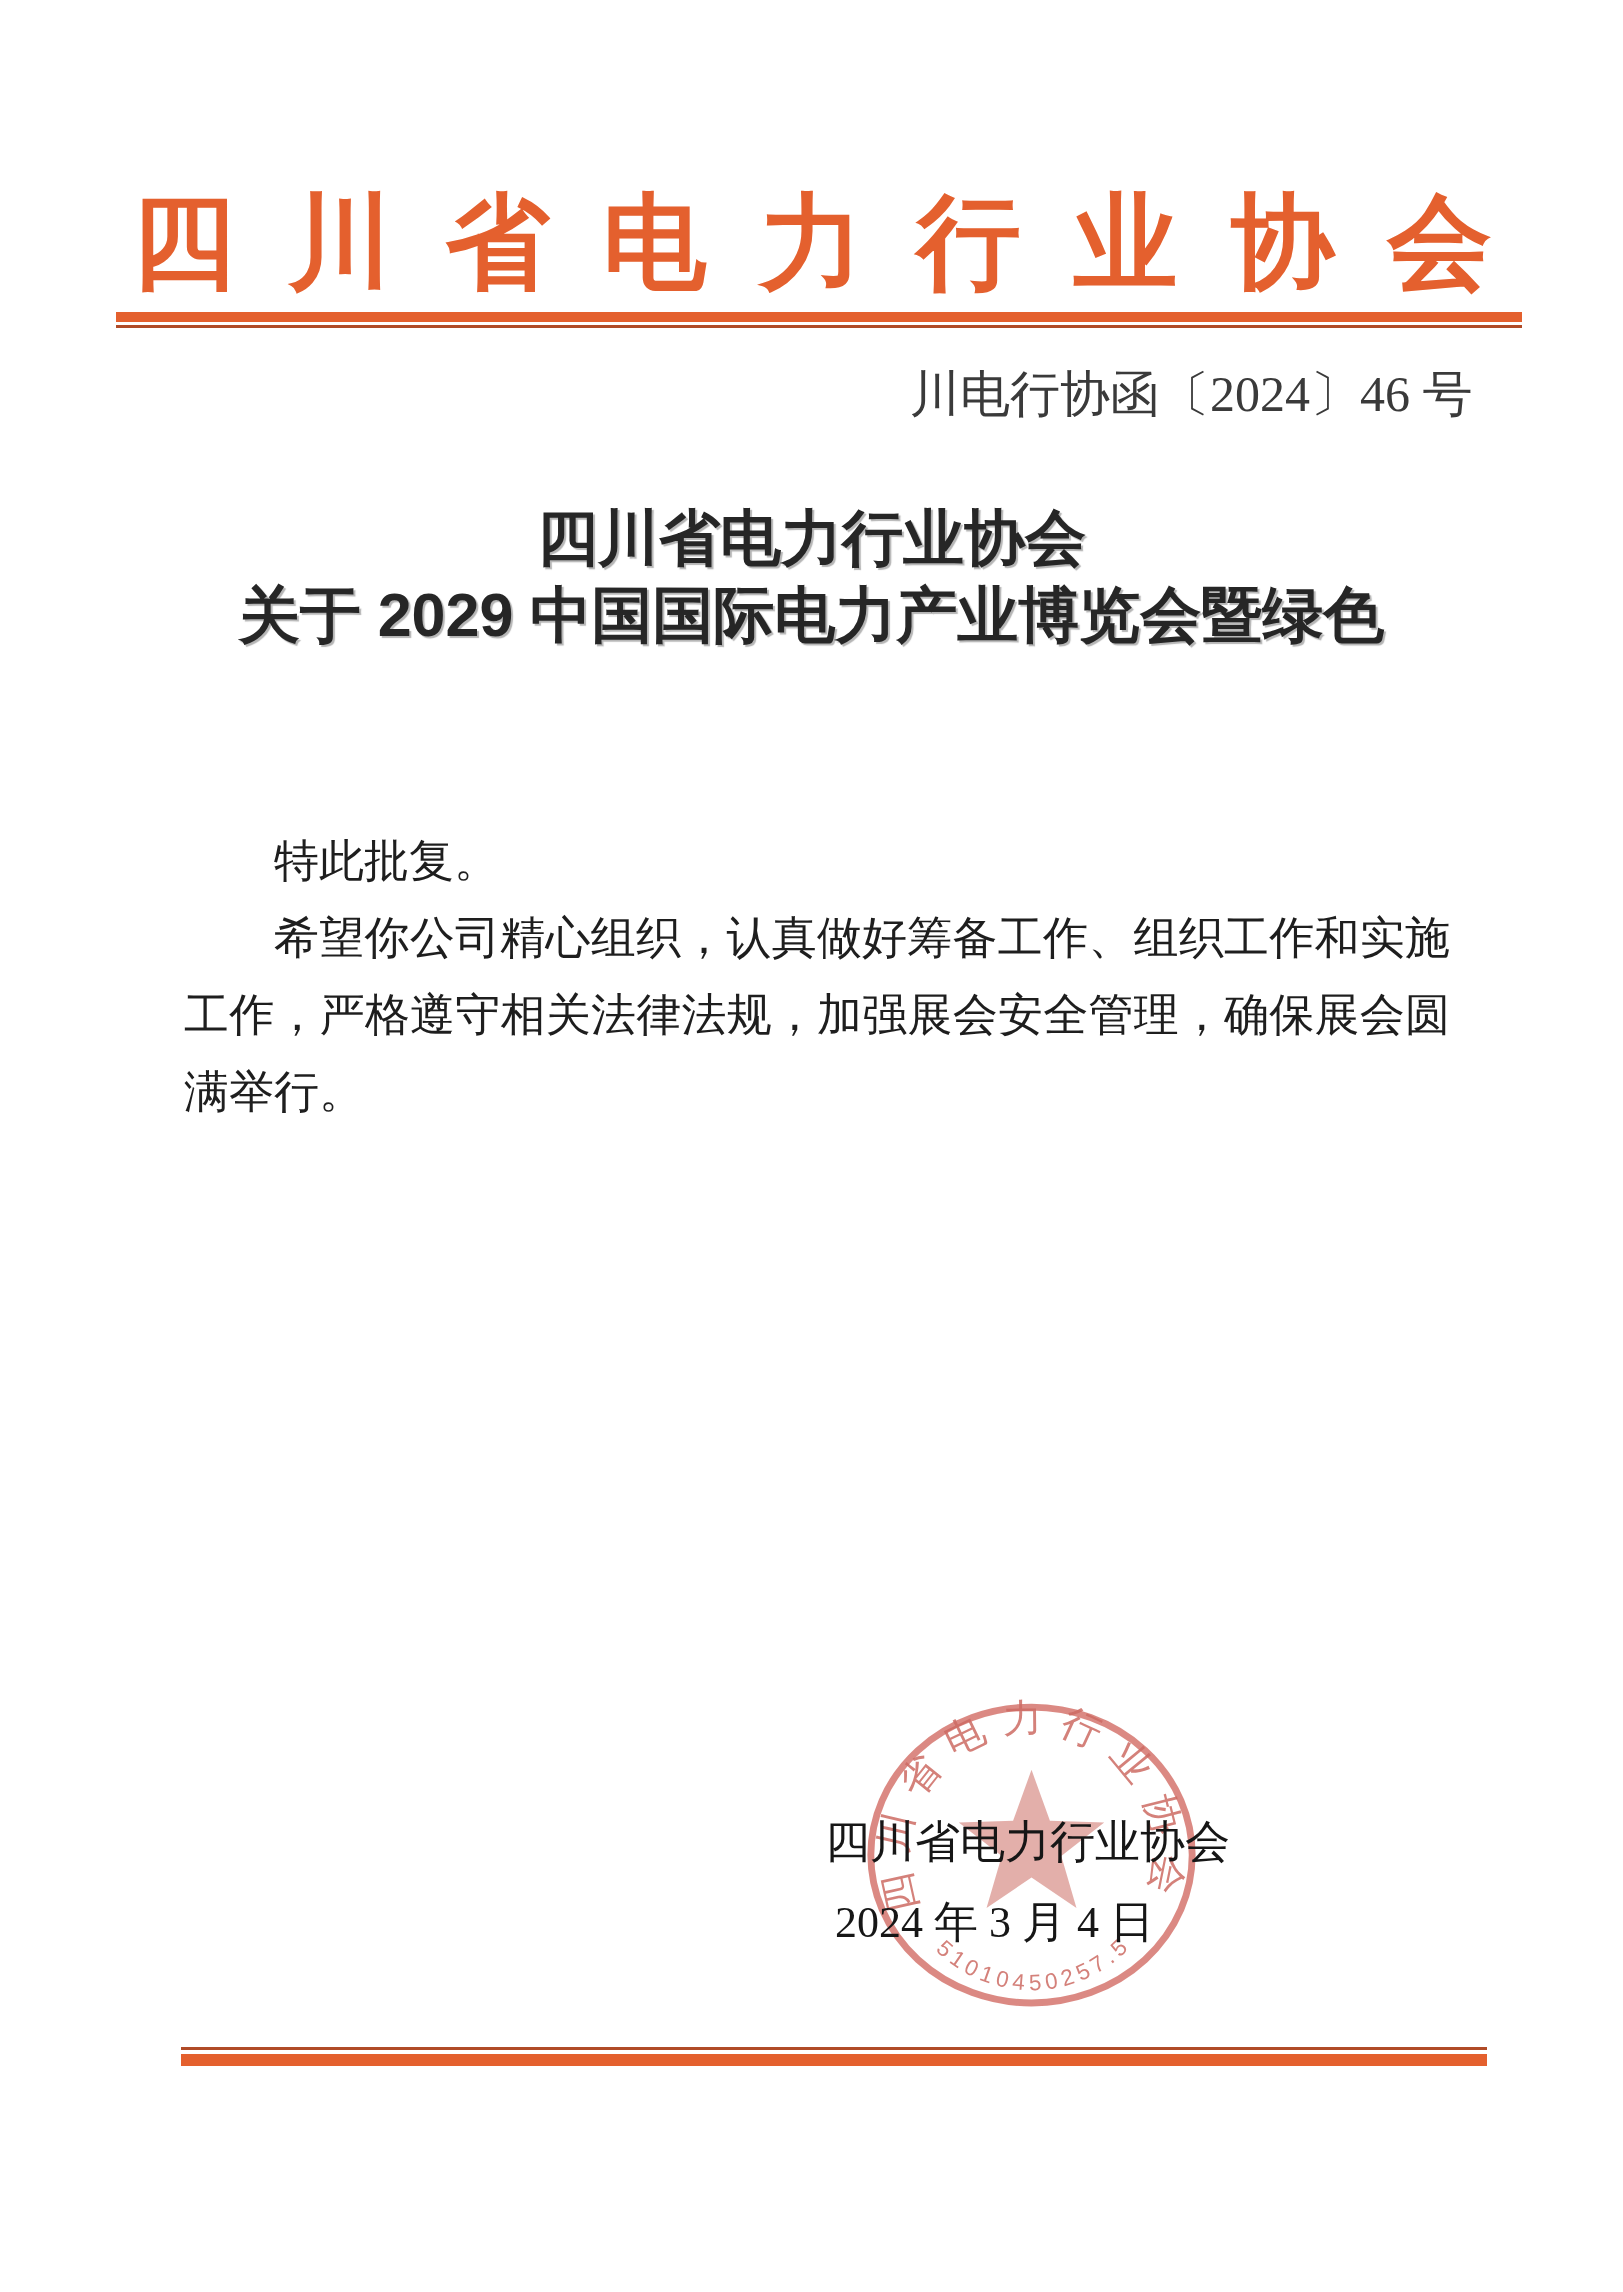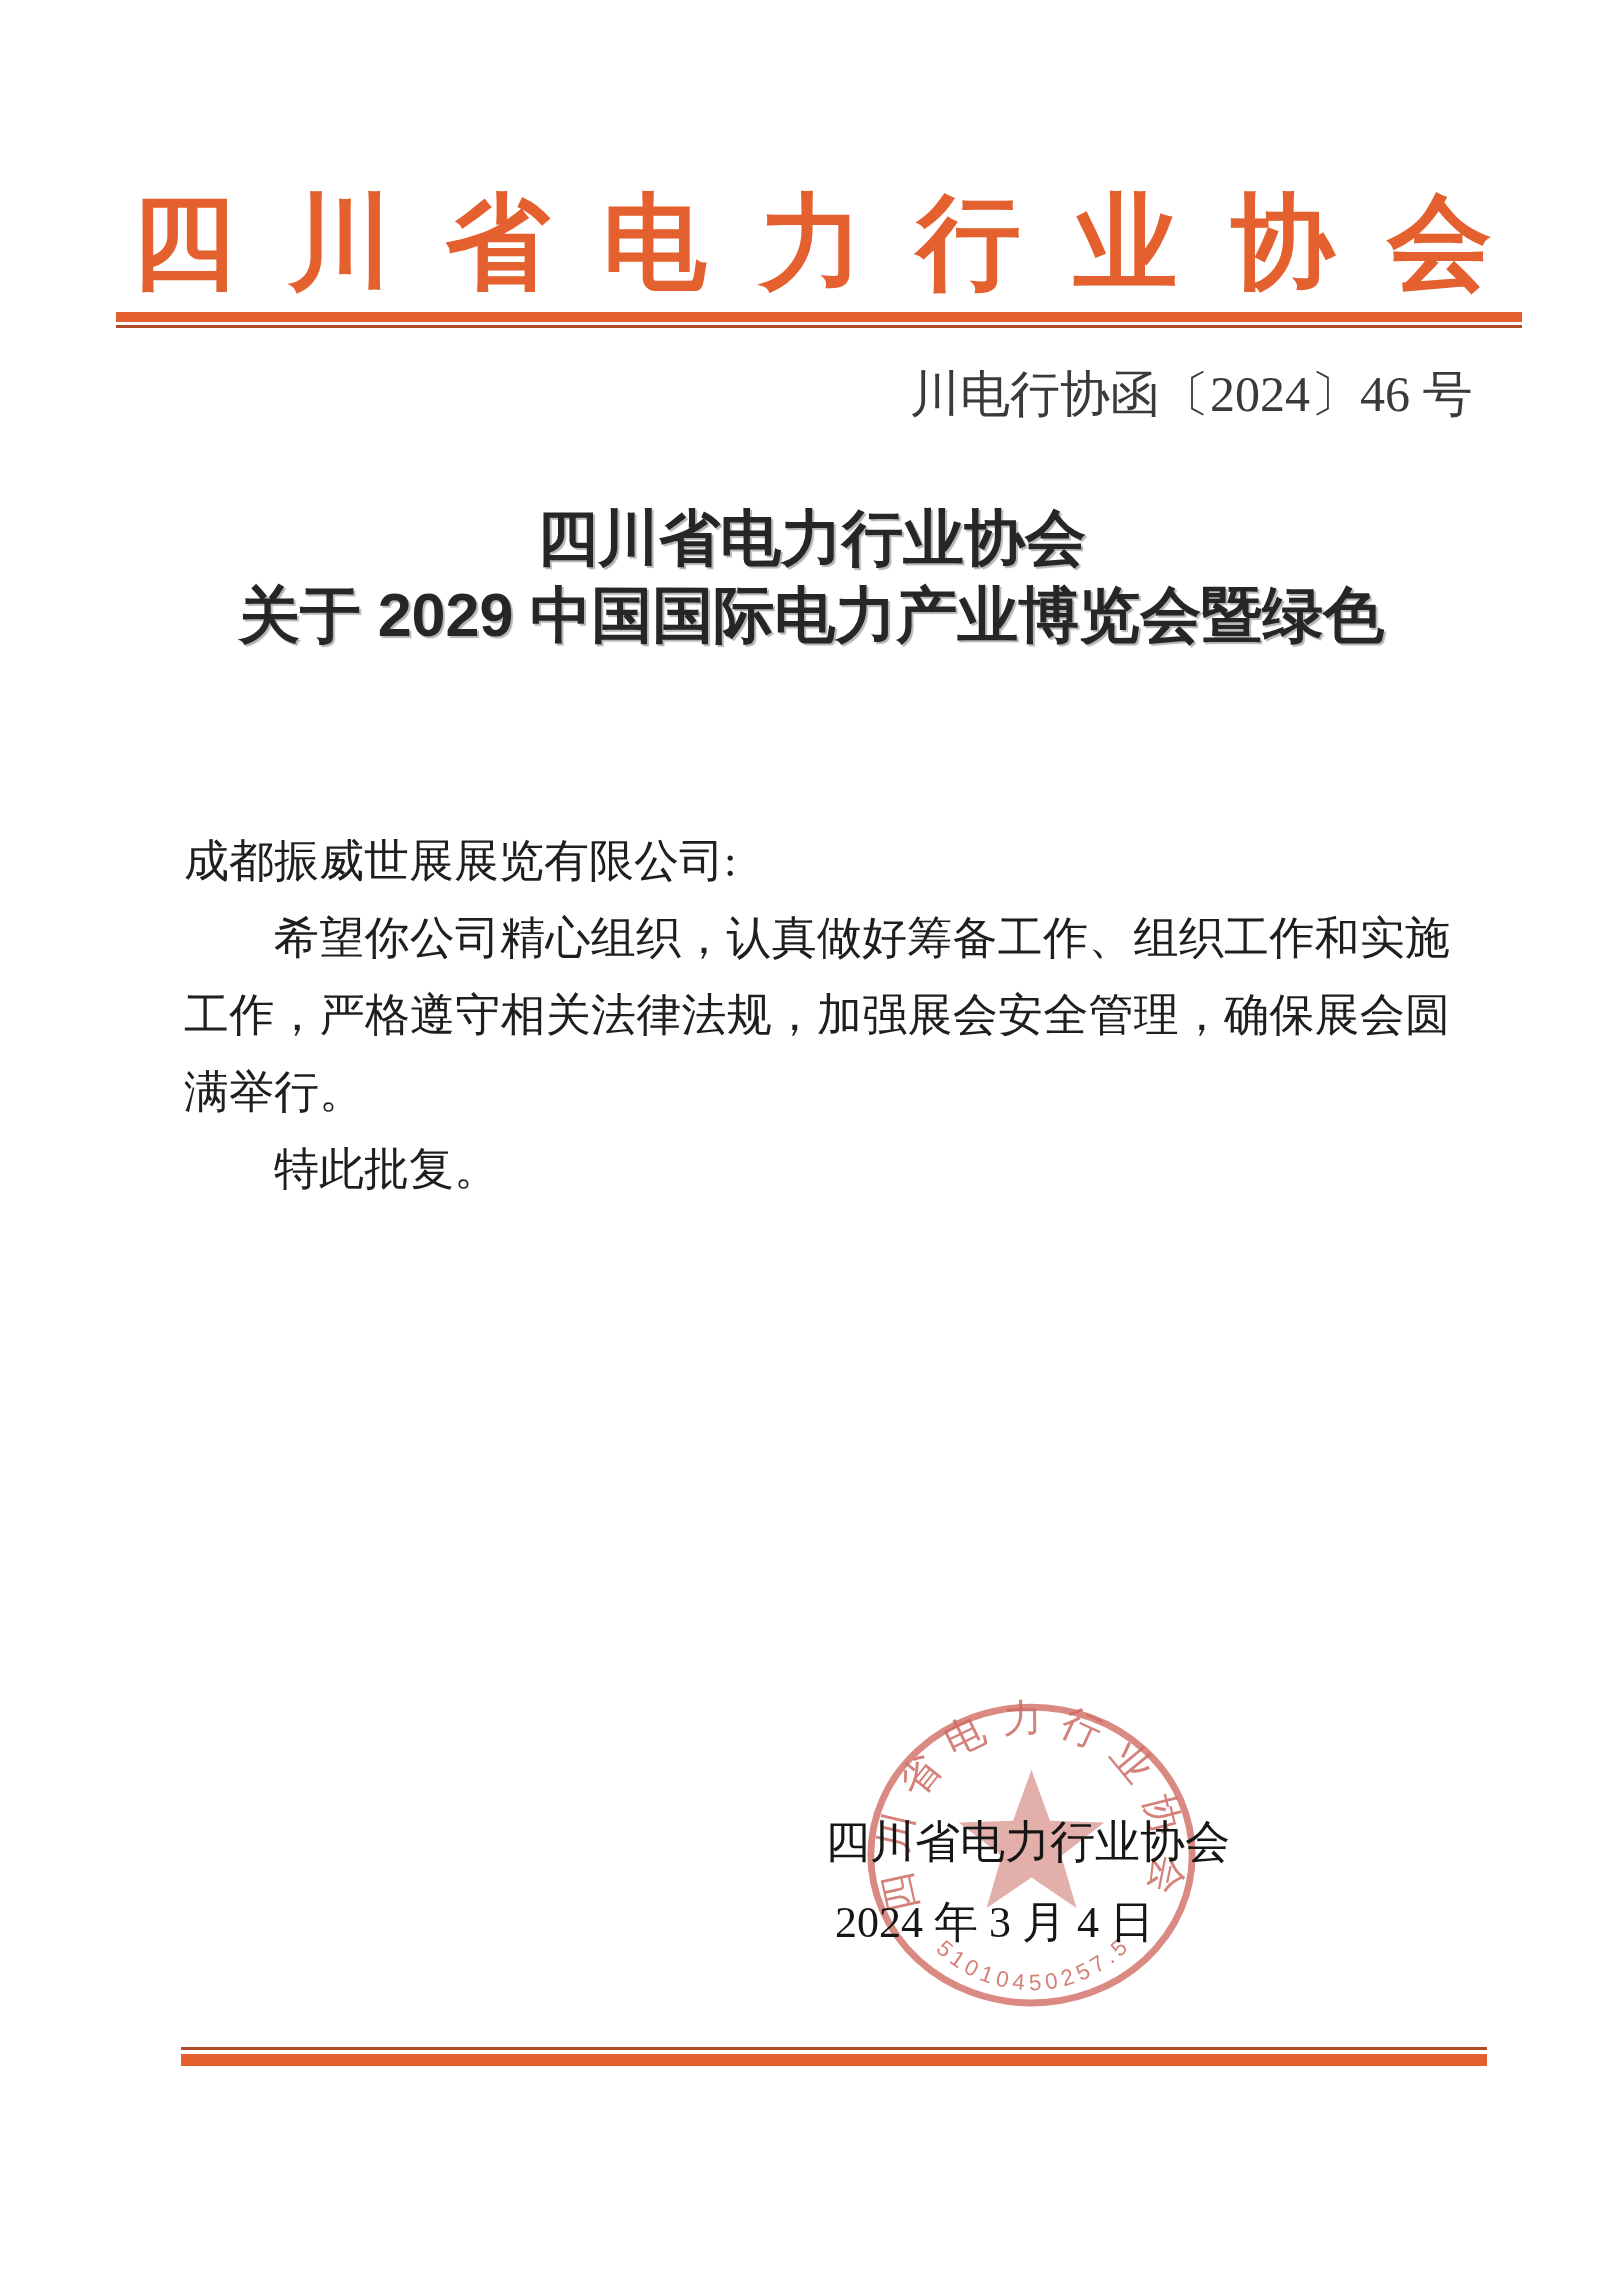--- a/index.html
+++ b/index.html
@@ -120,23 +120,22 @@
   </div>
 
   <div class="doc-number">川电行协函〔2024〕46 号</div>
 
   <div class="doc-title">
     <div class="title-line">四川省电力行业协会</div>
     <div class="title-line">关于 2029 中国国际电力产业博览会暨绿色</div>
   </div>
 
   <div class="body-block">
-    <p class="recipient">成都振威世展展览有限公司:</p>
+    <p class="para">特此批复。</p>
     <p class="para">希望你公司精心组织，认真做好筹备工作、组织工作和实施工作，严格遵守相关法律法规，加强展会安全管理，确保展会圆满举行。</p>
-    <p class="para">特此批复。</p>
   </div>
 
   <svg class="seal" width="338" height="314" viewBox="0 0 345 320">
     <defs>
       <path id="sealArcTop" d="M 60.7 218.2 A 126 126 0 1 1 283.3 218.2" fill="none"></path>
       <path id="sealArcBottom" d="M 56.3 234.2 A 138 138 0 0 0 287.7 234.2" fill="none"></path>
     </defs>
     <ellipse cx="172" cy="159" rx="164" ry="151" fill="none" stroke="#cc5950" stroke-width="7" stroke-opacity="0.78"></ellipse>
     <polygon points="172,72 190.8,124.1 246.2,125.9 202.4,159.9 217.9,213.1 172,182 126.1,213.1 141.6,159.9 97.8,125.9 153.2,124.1" fill="#d4837d" fill-opacity="0.72"></polygon>
     <text class="seal-arc-text" fill="#c75a52" fill-opacity="0.85">

